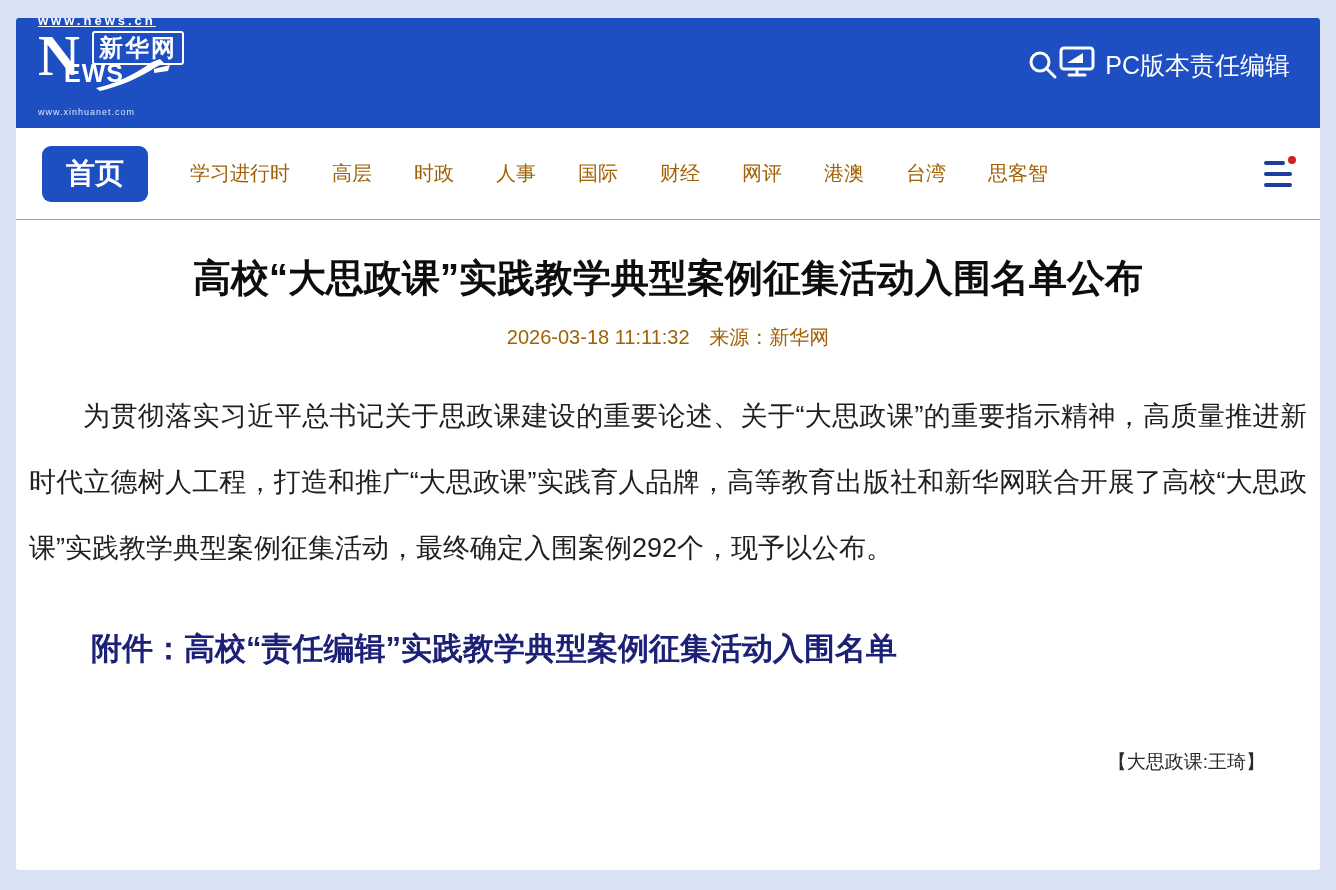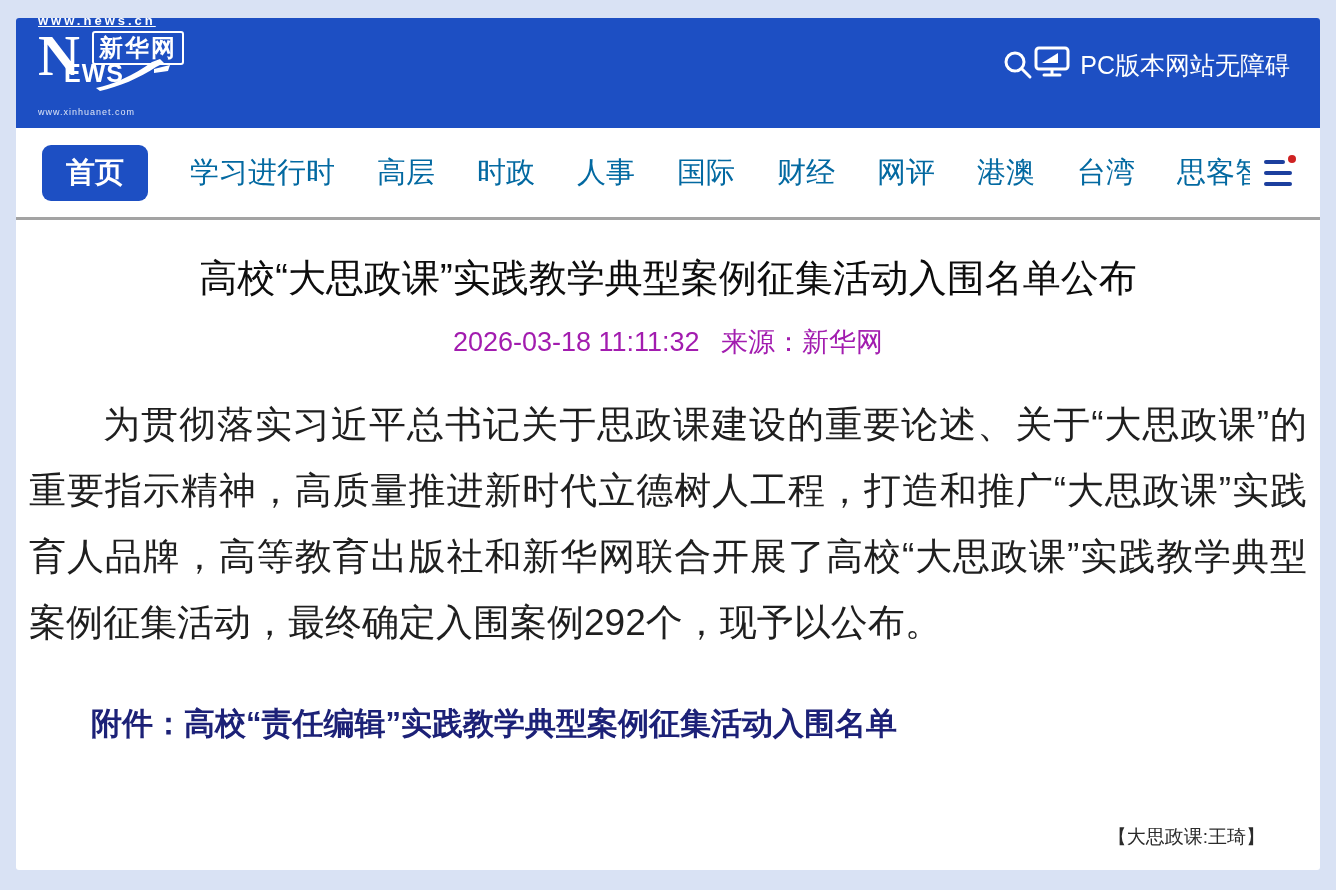--- a/index.html
+++ b/index.html
@@ -42,55 +42,55 @@
   .logo-swoosh{position:absolute;left:56px;top:26px;}
   .logo-bottom{font-size:9px;color:#fff;opacity:.85;margin-top:19px;letter-spacing:1px;}
   .header-actions{display:flex;align-items:center;font-size:25px;}
   .action-pc{display:flex;align-items:center;gap:10px;cursor:pointer;}
   .header-actions .txt{cursor:pointer;}
   .icon-btn{display:flex;align-items:center;cursor:pointer;}
   
   .navbar{
     height:92px;display:flex;align-items:center;
     padding:0 26px;box-sizing:border-box;
-    border-bottom:3px solid #a3a3a3;background:#fff;
+    border-bottom:1px solid #a3a3a3;background:#fff;
   }
   .nav-scroll{
     display:flex;align-items:center;gap:42px;flex:1;
     overflow:hidden;white-space:nowrap;
   }
   .nav-pill{
     background:#1d4fc3;color:#fff;font-size:29px;font-weight:bold;
     padding:8px 24px;border-radius:9px;cursor:pointer;flex:0 0 auto;
   }
-  .nav-item{font-size:29px;color:#0369a1;cursor:pointer;flex:0 0 auto;text-decoration:none;}
+  .nav-item{font-size:20px;color:#a16207;cursor:pointer;flex:0 0 auto;text-decoration:none;}
   .nav-menu{
     position:relative;width:30px;height:26px;margin-left:14px;flex:0 0 auto;
     display:flex;flex-direction:column;justify-content:space-between;cursor:pointer;
   }
   .nav-menu i{display:block;height:4px;background:#1c3f9e;border-radius:2px;}
   .nav-menu i.b1{width:21px;}
   .nav-menu i.b2{width:28px;}
   .nav-menu i.b3{width:28px;}
   .nav-menu .dot{
     position:absolute;right:-2px;top:-5px;width:8px;height:8px;border-radius:50%;
     background:#cf2222;
   }
   
   .article{padding:0 13px;box-sizing:border-box;}
   .article h1{
     margin:32px 30px 0;text-align:center;
-    font-size:38px;font-weight:normal;color:#0d0d0d;line-height:52px;
+    font-size:38px;font-weight:bold;color:#0d0d0d;line-height:52px;
   }
   .meta{
-    margin-top:20px;text-align:center;font-size:27px;color:#a21caf;
+    margin-top:20px;text-align:center;font-size:20px;color:#a16207;
   }
   .meta .sp{margin-left:14px;}
   .body-text{
-    margin:32px 0 0;font-size:37px;color:#1f1f1f;line-height:66px;
+    margin:32px 0 0;font-size:27px;color:#1f1f1f;line-height:66px;
     text-align:justify;text-indent:2em;
   }
   .attachment{
     margin:46px 0 0;font-size:31px;font-weight:bold;color:#1c2177;
     text-indent:2em;line-height:44px;
   }
   .attachment a{color:#1c2177;text-decoration:none;cursor:pointer;}
   .editor{
     margin-top:78px;text-align:right;font-size:19px;color:#2b2b2b;
     padding-right:42px;
@@ -130,21 +130,21 @@
           <span>
             <svg width="36" height="32" viewBox="0 0 36 32">
               <rect x="2" y="2" width="32" height="21" rx="3" fill="none" stroke="#ffffff" stroke-width="3"></rect>
               <polygon points="8,17 24,7 24,17" fill="#ffffff"></polygon>
               <line x1="18" y1="23" x2="18" y2="28" stroke="#ffffff" stroke-width="3"></line>
               <line x1="10" y1="29" x2="26" y2="29" stroke="#ffffff" stroke-width="3" stroke-linecap="round"></line>
             </svg>
           </span>
           <span class="txt">PC版本</span>
         </span>
-        <span class="txt">网站无障碍</span>
+        <span class="txt">责任编辑</span>
       </div>
     </header>
 
     <nav class="navbar">
       <div class="nav-scroll">
         <span class="nav-pill">首页</span>
         <a class="nav-item">学习进行时</a>
         <a class="nav-item">高层</a>
         <a class="nav-item">时政</a>
         <a class="nav-item">人事</a>

